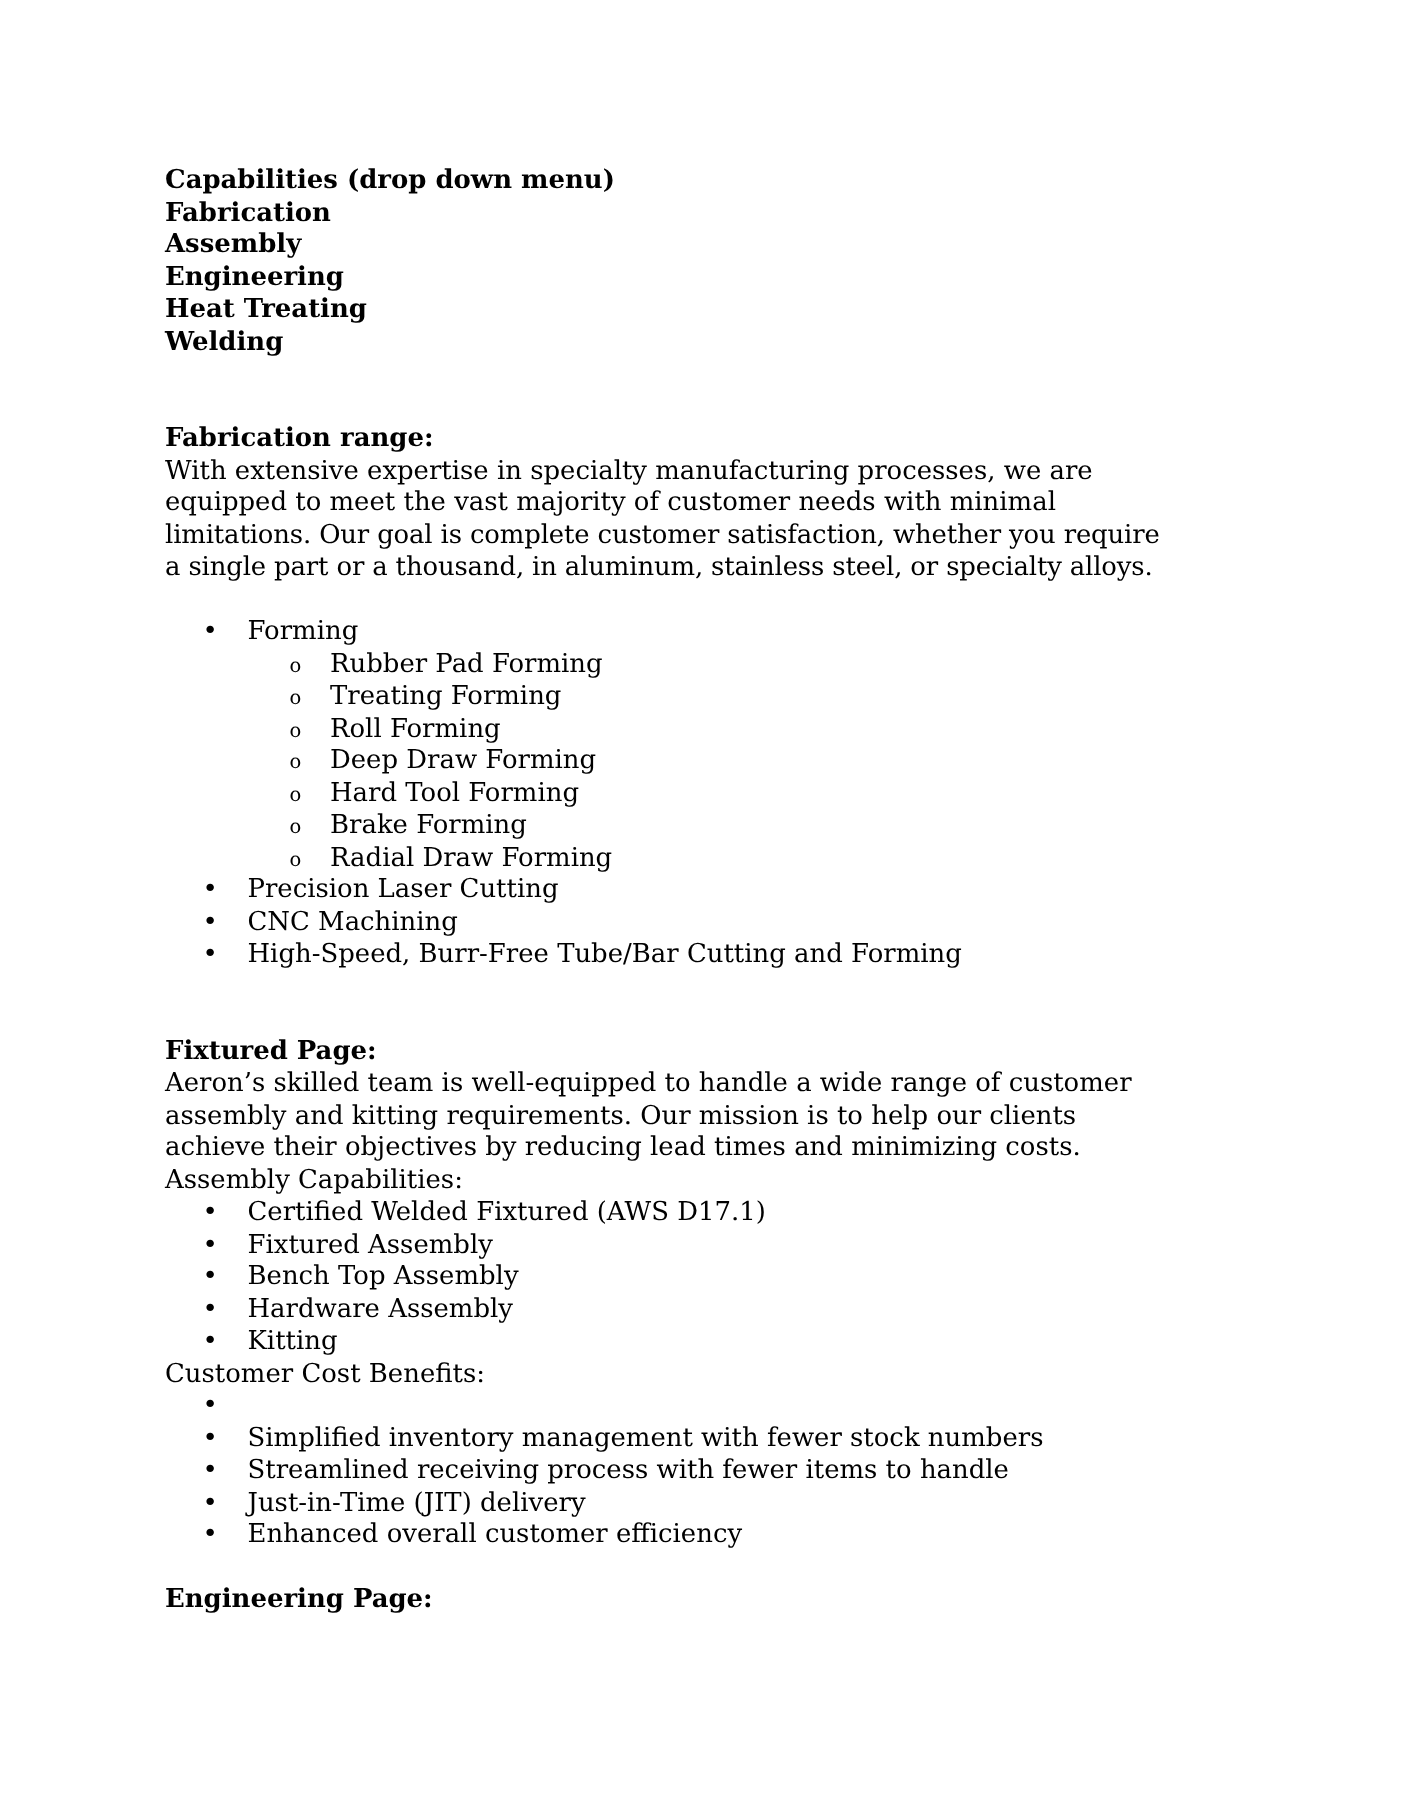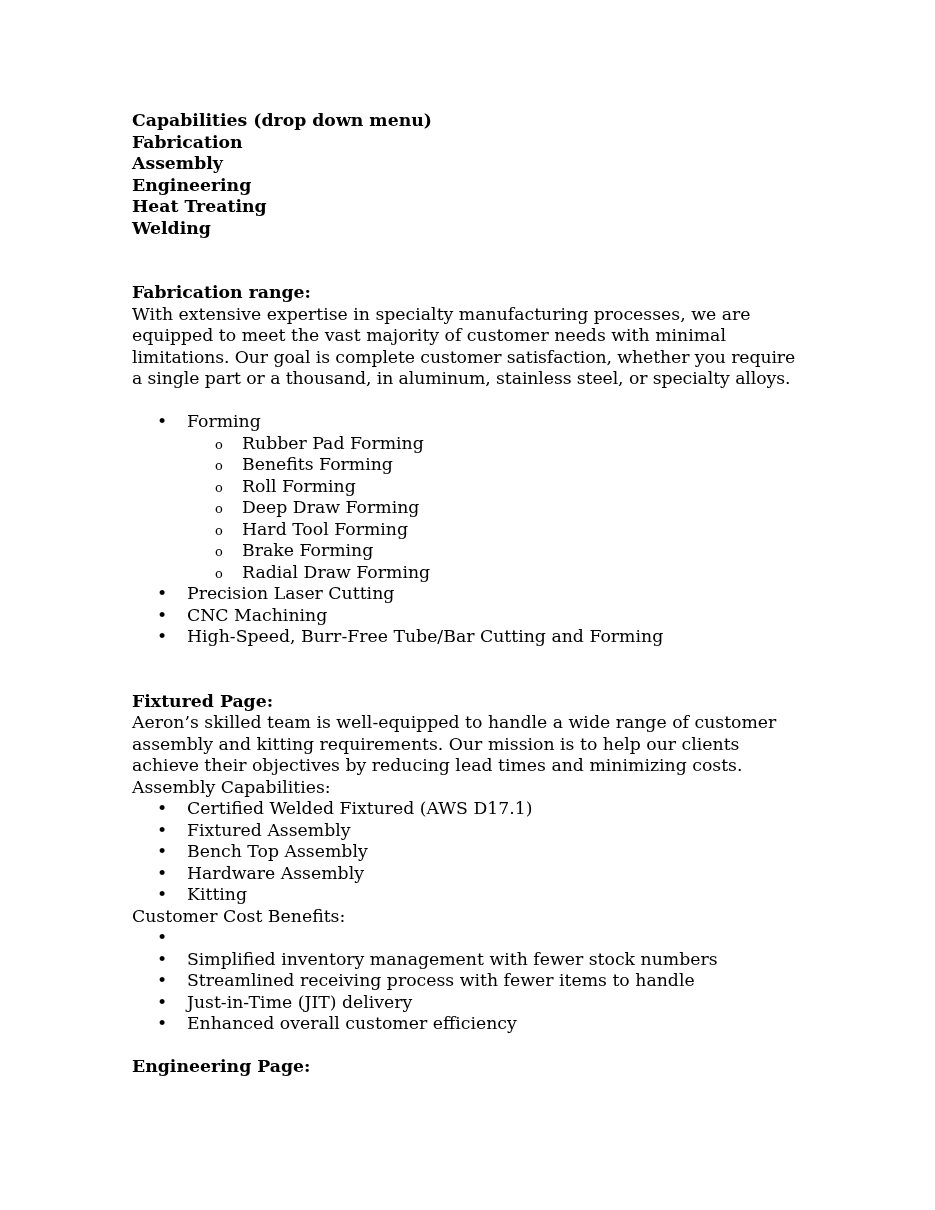--- a/index.html
+++ b/index.html
@@ -1,21 +1,21 @@
 <!DOCTYPE html>
 <html><head>
   <meta charset="utf-8">
   <style>
     html, body { margin: 0; padding: 0; background: #ffffff; }
     body {
       width: 935px; height: 1210px; position: relative; overflow: hidden;
       font-family: "DejaVu Serif", serif; color: #000000;
       font-size: 17.3px; line-height: 21.5px;
     }
-    .page { position: absolute; left: 110px; top: 110px; width: 720px; margin-left: 22px; }
+    .page { position: absolute; left: 110px; top: 110px; width: 720px; }
     .bold { font-weight: bold; }
     .line { white-space: nowrap; height: 21.5px; }
     .gap { height: 21.5px; }
     .gap2 { height: 43px; }
     ul.l1 { list-style: none; margin: 0; padding: 0; }
     ul.l1 > li { position: relative; padding-left: 55px; white-space: nowrap; min-height: 21.5px; }
     ul.l1 > li > .bullet { position: absolute; left: 25px; top: 0; width: 12px; }
     ul.l2 { list-style: none; margin: 0; padding: 0; }
     ul.l2 > li { position: relative; padding-left: 55px; white-space: nowrap; height: 21.5px; }
     ul.l2 > li > .bullet { position: absolute; left: 28px; top: 1px; font-size: 13px; }
@@ -47,21 +47,21 @@
     </div>
     <div class="gap"></div>
     <ul class="l1">
       <li>
         <span class="bullet">•</span>
         <span>Forming</span>
       </li>
       <li style="padding-left:55px;">
         <ul class="l2">
           <li><span class="bullet">o</span><span>Rubber Pad Forming</span></li>
-          <li><span class="bullet">o</span><span>Benefits Forming</span></li>
+          <li><span class="bullet">o</span><span>Treating Forming</span></li>
           <li><span class="bullet">o</span><span>Roll Forming</span></li>
           <li><span class="bullet">o</span><span>Deep Draw Forming</span></li>
           <li><span class="bullet">o</span><span>Hard Tool Forming</span></li>
           <li><span class="bullet">o</span><span>Brake Forming</span></li>
           <li><span class="bullet">o</span><span>Radial Draw Forming</span></li>
         </ul>
       </li>
       <li>
         <span class="bullet">•</span>
         <span>Precision Laser Cutting</span>

